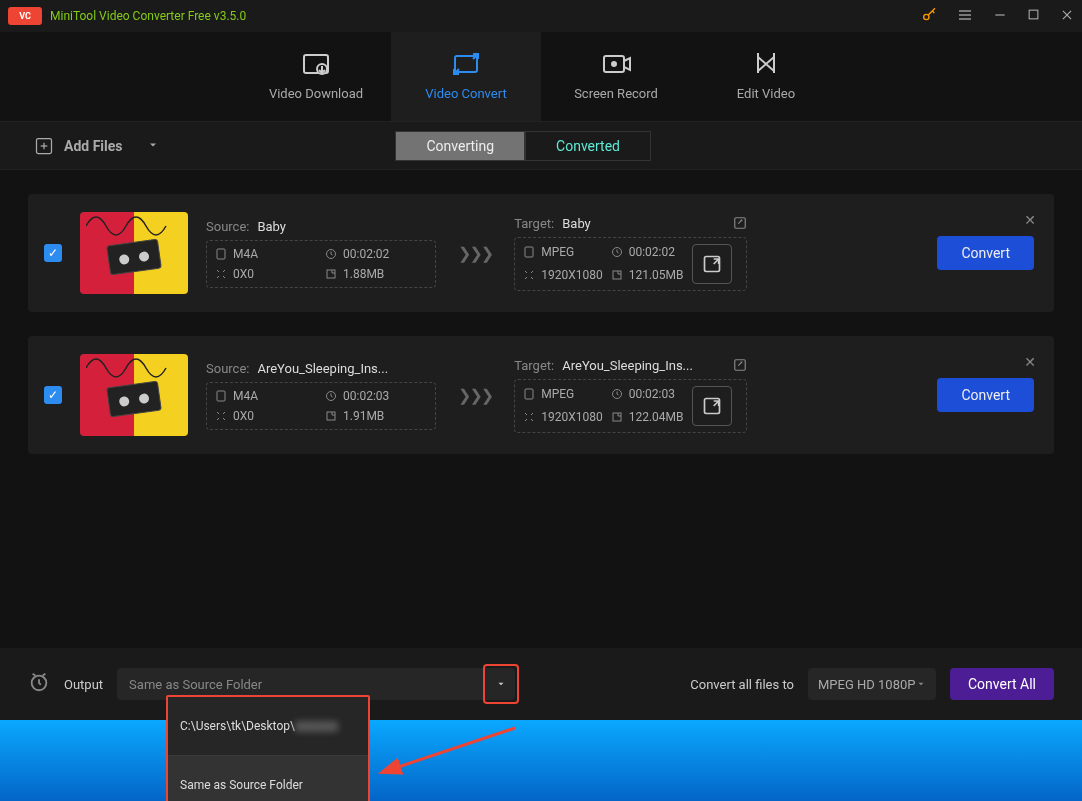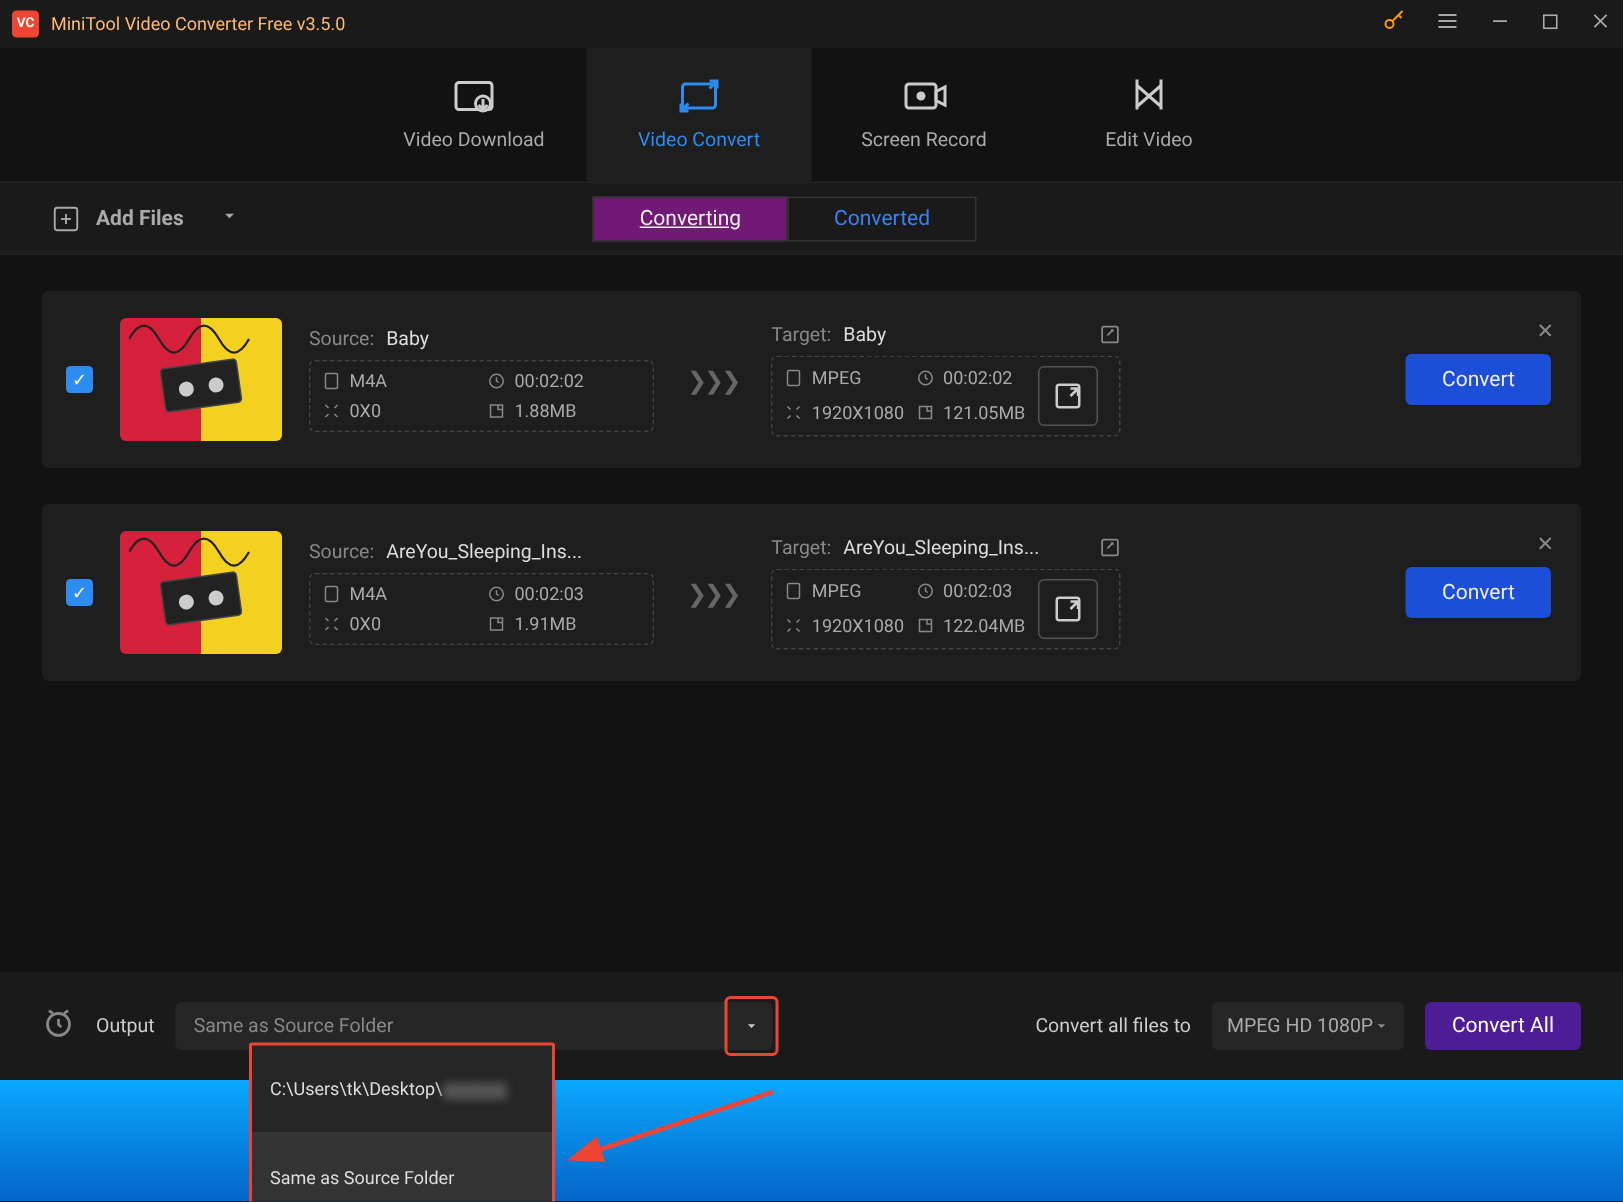--- a/index.html
+++ b/index.html
@@ -1,33 +1,33 @@
 <!DOCTYPE html>
 <html><head>
 <meta charset="utf-8">
 <style>
   * { margin: 0; padding: 0; box-sizing: border-box; font-family: -apple-system, BlinkMacSystemFont, "Segoe UI", Roboto, sans-serif; }
   body { background: #000; width: 1082px; height: 801px; overflow: hidden; position: relative; }
   .window { width: 1082px; height: 720px; background: #121212; color: #ccc; position: relative; }
   .titlebar { height: 32px; background: #1a1a1a; display: flex; align-items: center; padding: 0 8px; gap: 8px; }
-  .logo { width: 18px; height: 18px; background: #e43; border-radius: 3px; display: flex; align-items: center; justify-content: center; color: #fff; font-size: 9px; font-weight: bold; }
-  .title { font-size: 12px; color: #fdba74; flex: 1; }
+  .logo { width: 34px; height: 18px; background: #e43; border-radius: 3px; display: flex; align-items: center; justify-content: center; color: #fff; font-size: 9px; font-weight: bold; }
+  .title { font-size: 12px; color: #84cc16; flex: 1; }
   .tbar-icons { display: flex; gap: 20px; align-items: center; }
   .key-icon { color: #f90; font-size: 14px; }
   .win-btn { color: #aaa; font-size: 14px; cursor: pointer; }
   .nav { height: 90px; background: #121212; display: flex; justify-content: center; border-bottom: 1px solid #222; }
   .nav-item { width: 150px; display: flex; flex-direction: column; align-items: center; justify-content: center; gap: 10px; color: #aaa; font-size: 13px; cursor: pointer; }
   .nav-item.active { background: #1e1e1e; color: #2d8cf0; }
   .nav-icon { height: 24px; display: flex; align-items: center; justify-content: center; }
   .toolbar { height: 48px; background: #1a1a1a; display: flex; align-items: center; padding: 0 34px; border-bottom: 1px solid #222; }
   .add-files { display: flex; align-items: center; gap: 10px; color: #aaa; font-size: 14px; cursor: pointer; font-weight: bold; }
   .add-icon svg { display: block; }
   .tab-group { display: flex; margin: 0 auto; }
-  .tab { padding: 6px 30px; font-size: 14px; color: #3b82f6; border: 1px solid #333; cursor: pointer; }
-  .tab.active { background: #701a75; color: #eee; text-decoration: underline; }
+  .tab { padding: 6px 30px; font-size: 14px; color: #5eead4; border: 1px solid #333; cursor: pointer; }
+  .tab.active { background: #737373; color: #eee; }
   .list { padding: 0 28px; }
   .item { background: #1e1e1e; border-radius: 4px; margin-top: 24px; display: flex; align-items: center; padding: 18px 20px 18px 16px; gap: 18px; position: relative; }
   .chk { width: 18px; height: 18px; background: #2d8cf0; border-radius: 3px; display: flex; align-items: center; justify-content: center; color: #fff; font-size: 12px; cursor: pointer; }
   .thumb { width: 108px; height: 82px; border-radius: 4px; background: linear-gradient(90deg,#d4203a 50%,#f4d020 50%); position: relative; overflow: hidden; }
   .cassette { position: absolute; top: 30px; left: 28px; width: 52px; height: 30px; background: #222; border-radius: 3px; transform: rotate(-8deg); border: 1px solid #444; }
   .cassette::before, .cassette::after { content: ""; position: absolute; width: 10px; height: 10px; border-radius: 50%; background: #ccc; top: 10px; }
   .cassette::before { left: 10px; }
   .cassette::after { right: 10px; }
   .squiggle { position:absolute; top:4px; left:6px; width:90px; height:20px; }
   .col { display: flex; flex-direction: column; gap: 6px; }

